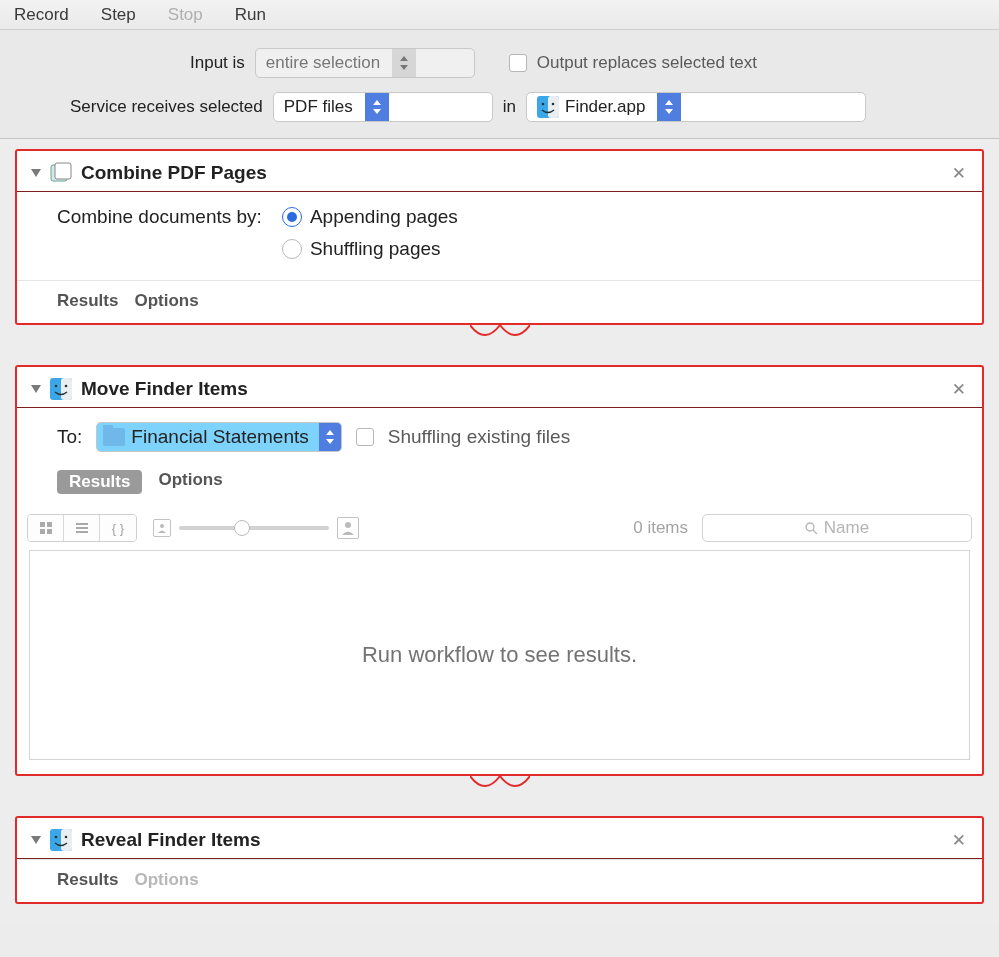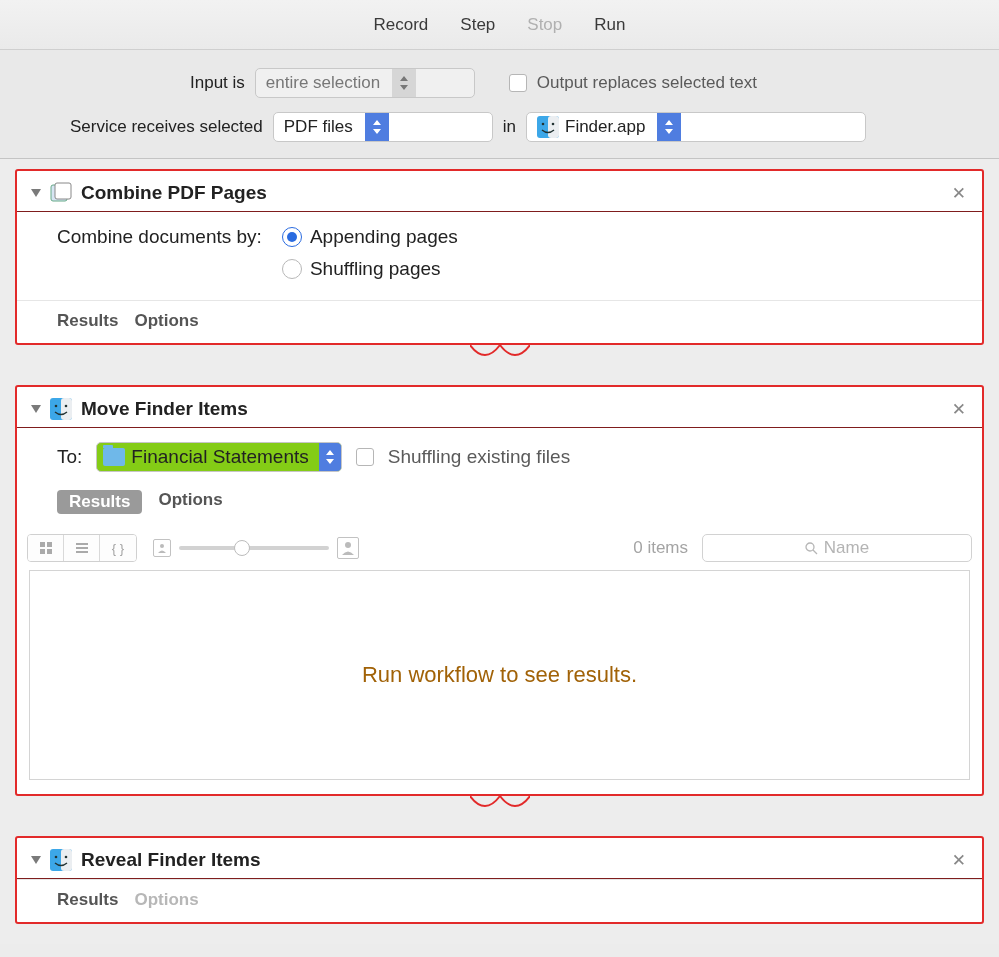--- a/index.html
+++ b/index.html
@@ -7,25 +7,25 @@
   font-family: -apple-system, "Helvetica Neue", Helvetica, Arial, sans-serif;
   background: #ececec;
   width: 999px;
   height: 957px;
   overflow: hidden;
   font-size: 17px;
   color: #222;
 }
 
 .toolbar {
-  height: 50px;
+  height: 30px;
   background: linear-gradient(#f2f2f2, #eaeaea);
   border-bottom: 1px solid #cfcfcf;
   display: flex;
-  justify-content: center;
+  justify-content: flex-start;
   align-items: center;
   padding: 0 14px;
   gap: 32px;
   font-size: 17px;
 }
 .toolbar span { color: #3a3a3a; }
 .toolbar .disabled { color: #b0b0b0; }
 
 .config {
   background: #e9e9e9;
@@ -153,21 +153,21 @@
 
 .connector {
   display:flex; justify-content:center;
   margin-top:-2px;
 }
 
 .move-row { display:flex; align-items:center; gap:14px; }
 .folder-select {
   display:inline-flex; align-items:center;
   border:1px solid #c6c6c6; border-radius:5px;
-  height:30px; padding:0 0 0 6px; overflow:hidden; background:#84cc16;
+  height:30px; padding:0 0 0 6px; overflow:hidden; background:#7dd3fc;
 }
 .folder-select .chev { width:22px; height:100%; background:#4f7de0; display:flex;align-items:center;justify-content:center; }
 .folder-icon { width:22px; height:18px; background:#6fb8e9; border-radius:2px; position:relative; margin-right:6px; }
 .folder-icon::before { content:""; position:absolute; top:-3px; left:0; width:10px; height:3px; background:#6fb8e9; border-radius:1px 1px 0 0; }
 
 .results-toolbar {
   display:flex; align-items:center; gap:0; padding:8px 10px;
   color:#a8a8a8;
 }
 .seg { display:flex; border:1px solid #d0d0d0; border-radius:4px; overflow:hidden; height:28px; }
@@ -190,21 +190,21 @@
   width:270px; height:28px;
   border:1px solid #d2d2d2; border-radius:5px;
   display:flex; align-items:center; justify-content:center;
   color:#b4b4b4; gap:6px;
 }
 .results-canvas {
   margin:0 12px 14px 12px;
   border:1px solid #d4d4d4;
   height:210px;
   display:flex; align-items:center; justify-content:center;
-  color:#a16207;
+  color:#737373;
   font-size:22px;
 }
 
 .finder-face { width:22px; height:22px; }
 </style>
 </head>
 <body>
 
 <div class="toolbar">
   <span>Record</span>

